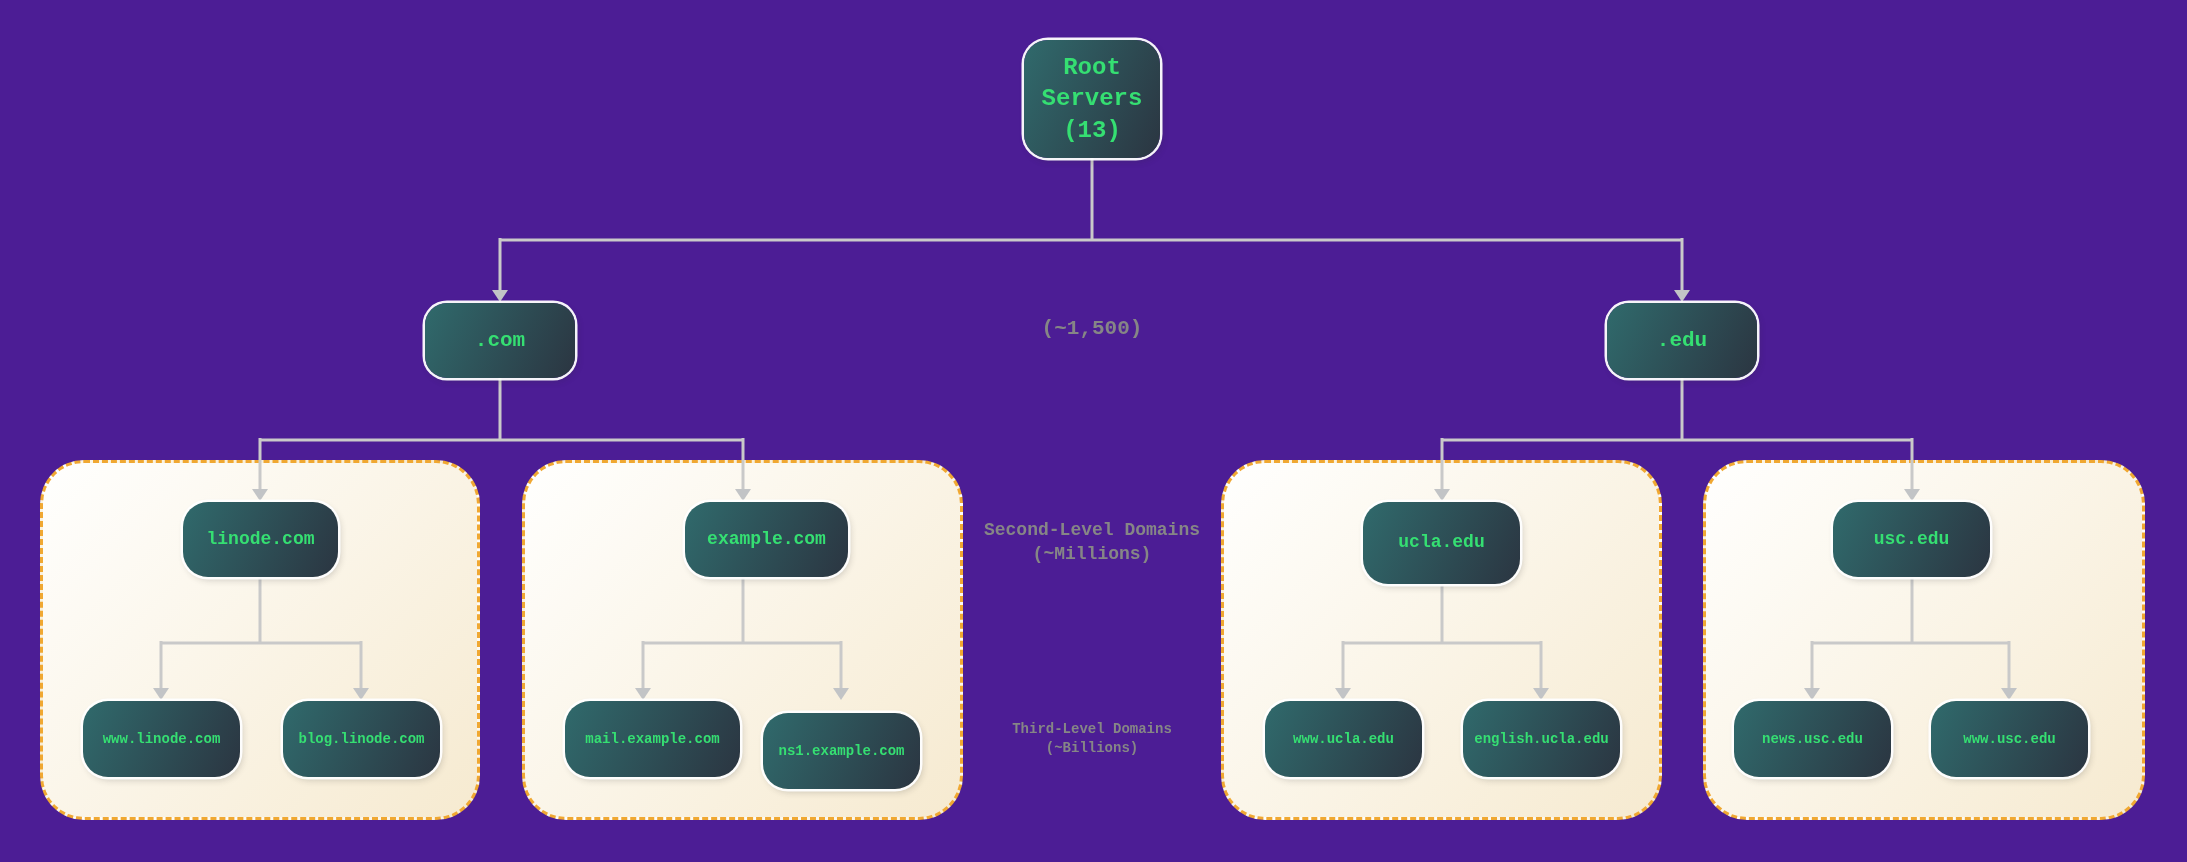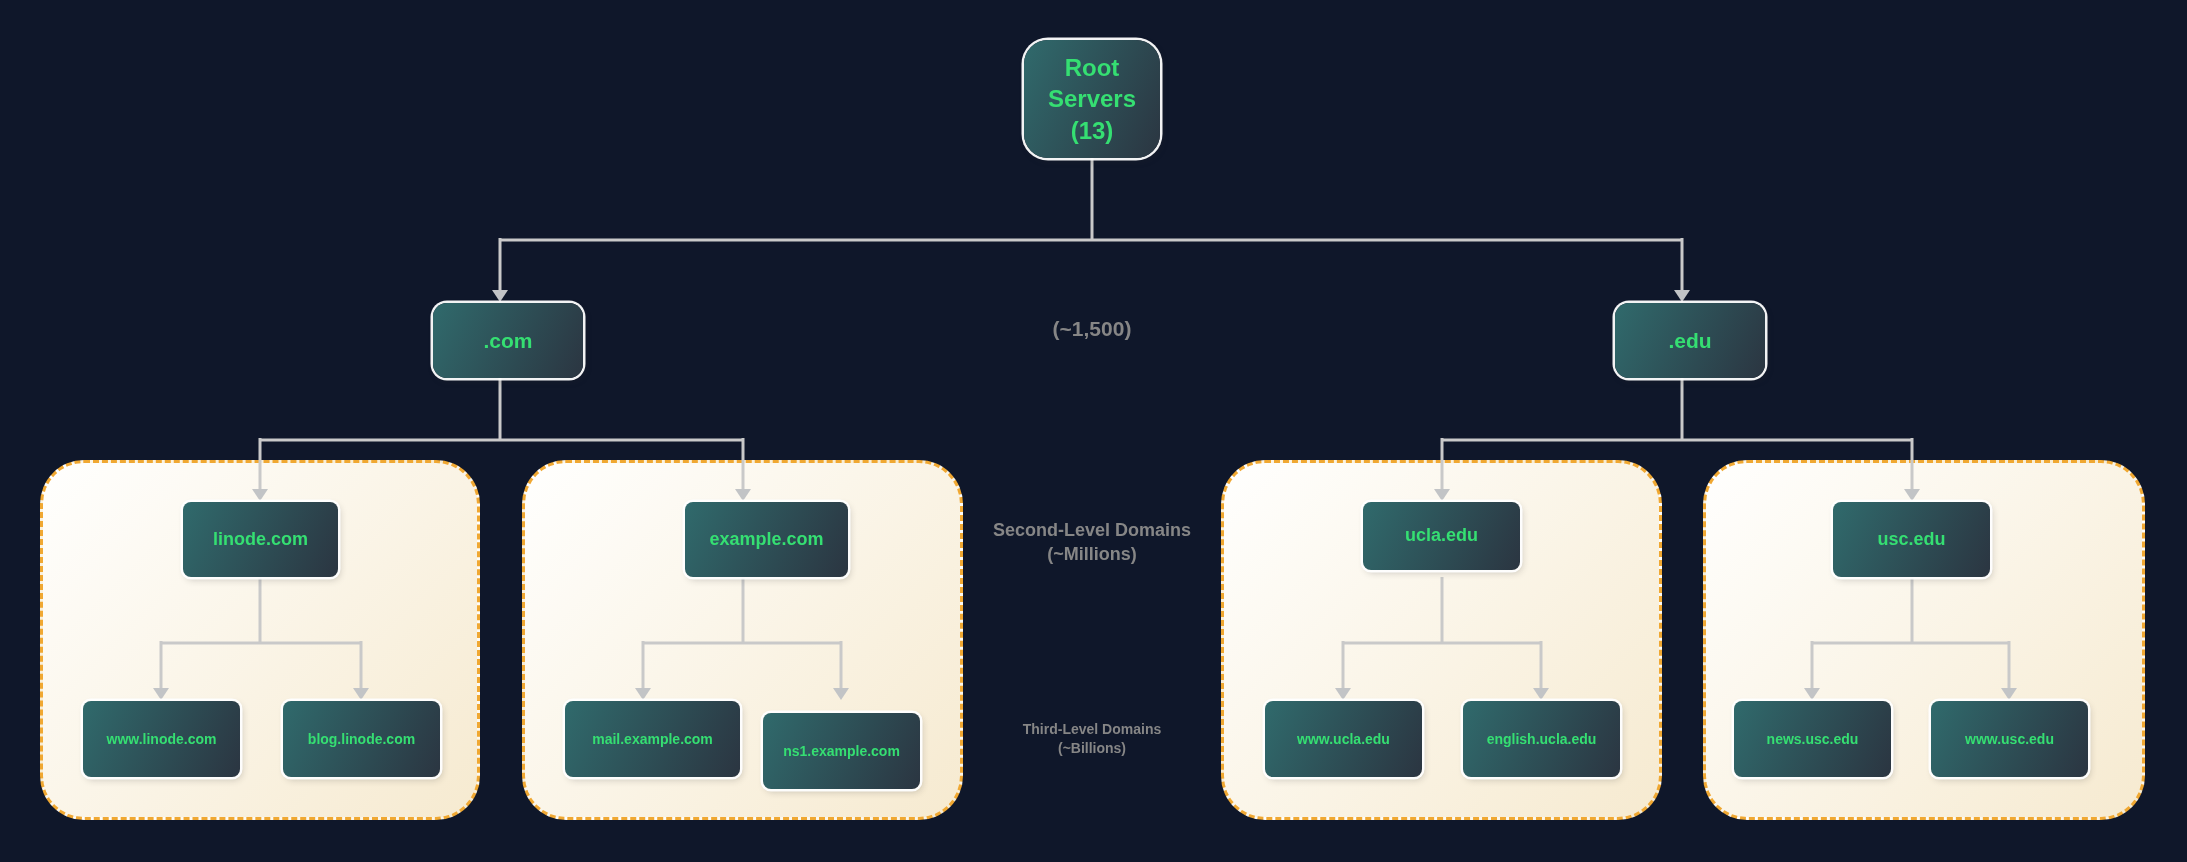--- a/index.html
+++ b/index.html
@@ -1,21 +1,21 @@
 <!DOCTYPE html>
 <html><head>
 <meta charset="utf-8">
 <style>
   html, body { margin: 0; padding: 0; background: #ffffff; }
   .canvas {
     position: relative;
     width: 2187px;
     height: 862px;
-    background: #0f172a;
-    font-family: Liberation Sans, sans-serif;
+    background: #4c1d95;
+    font-family: Liberation Mono, monospace;
     overflow: hidden;
   }
   .group {
     position: absolute;
     z-index: 1;
     border: 3px dashed #f0a832;
     border-radius: 44px;
     background: linear-gradient(135deg, #fffffe 0%, #f6ead0 100%);
     box-sizing: border-box;
   }
@@ -27,28 +27,28 @@
   .node {
     position: absolute;
     z-index: 3;
     display: flex;
     align-items: center;
     justify-content: center;
     text-align: center;
     background: linear-gradient(115deg, #306a6c 0%, #2b3541 100%);
     color: #35df72;
     font-weight: 700;
-    border-radius: 8px;
+    border-radius: 25px;
     box-shadow: 0 0 0 2.5px rgba(255,255,255,0.95), 2px 3px 7px rgba(40,40,40,0.22);
     line-height: 1.3;
     box-sizing: border-box;
     padding: 4px 8px;
   }
   .n-root { font-size: 24px; border-radius: 24px; }
-  .n-tld  { font-size: 21px; border-radius: 14px; margin-left: 8px; }
+  .n-tld  { font-size: 21px; border-radius: 22px; }
   .n-sld  { font-size: 18px; }
   .n-3rd  { font-size: 14px; }
   .lvl {
     position: absolute;
     z-index: 3;
     color: #868686;
     font-weight: 700;
     text-align: center;
     line-height: 1.35;
   }
@@ -101,21 +101,21 @@
     </g>
   </svg>
 
   <div class="node n-root" style="left:1024px; top:40px; width:136px; height:118px;">Root Servers (13)</div>
 
   <div class="node n-tld" style="left:425px; top:303px; width:150px; height:75px;">.com</div>
   <div class="node n-tld" style="left:1607px; top:303px; width:150px; height:75px;">.edu</div>
 
   <div class="node n-sld" style="left:183px; top:502px; width:155px; height:75px;">linode.com</div>
   <div class="node n-sld" style="left:665px; top:502px; width:163px; height:75px;margin-left:20px;">example.com</div>
-  <div class="node n-sld" style="left:1363px; top:502px; width:157px; height:68px;">ucla.edu</div>
+  <div class="node n-sld" style="left:1363px; top:502px; width:157px; height:82px;">ucla.edu</div>
   <div class="node n-3rd" style="left:83px; top:701px; width:157px; height:76px;">www.linode.com</div>
 
   <div class="node n-sld" style="left:1833px; top:502px; width:157px; height:75px;">usc.edu</div>
   <div class="node n-3rd" style="left:283px; top:701px; width:157px; height:76px;">blog.linode.com</div>
   <div class="node n-3rd" style="left:565px; top:701px; width:175px; height:76px;">mail.example.com</div>
   <div class="node n-3rd" style="left:763px; top:701px; width:157px; height:76px;margin-top:12px;">ns1.example.com</div>
   <div class="node n-3rd" style="left:1265px; top:701px; width:157px; height:76px;">www.ucla.edu</div>
   <div class="node n-3rd" style="left:1463px; top:701px; width:157px; height:76px;">english.ucla.edu</div>
   <div class="node n-3rd" style="left:1734px; top:701px; width:157px; height:76px;">news.usc.edu</div>
   <div class="node n-3rd" style="left:1931px; top:701px; width:157px; height:76px;">www.usc.edu</div>

